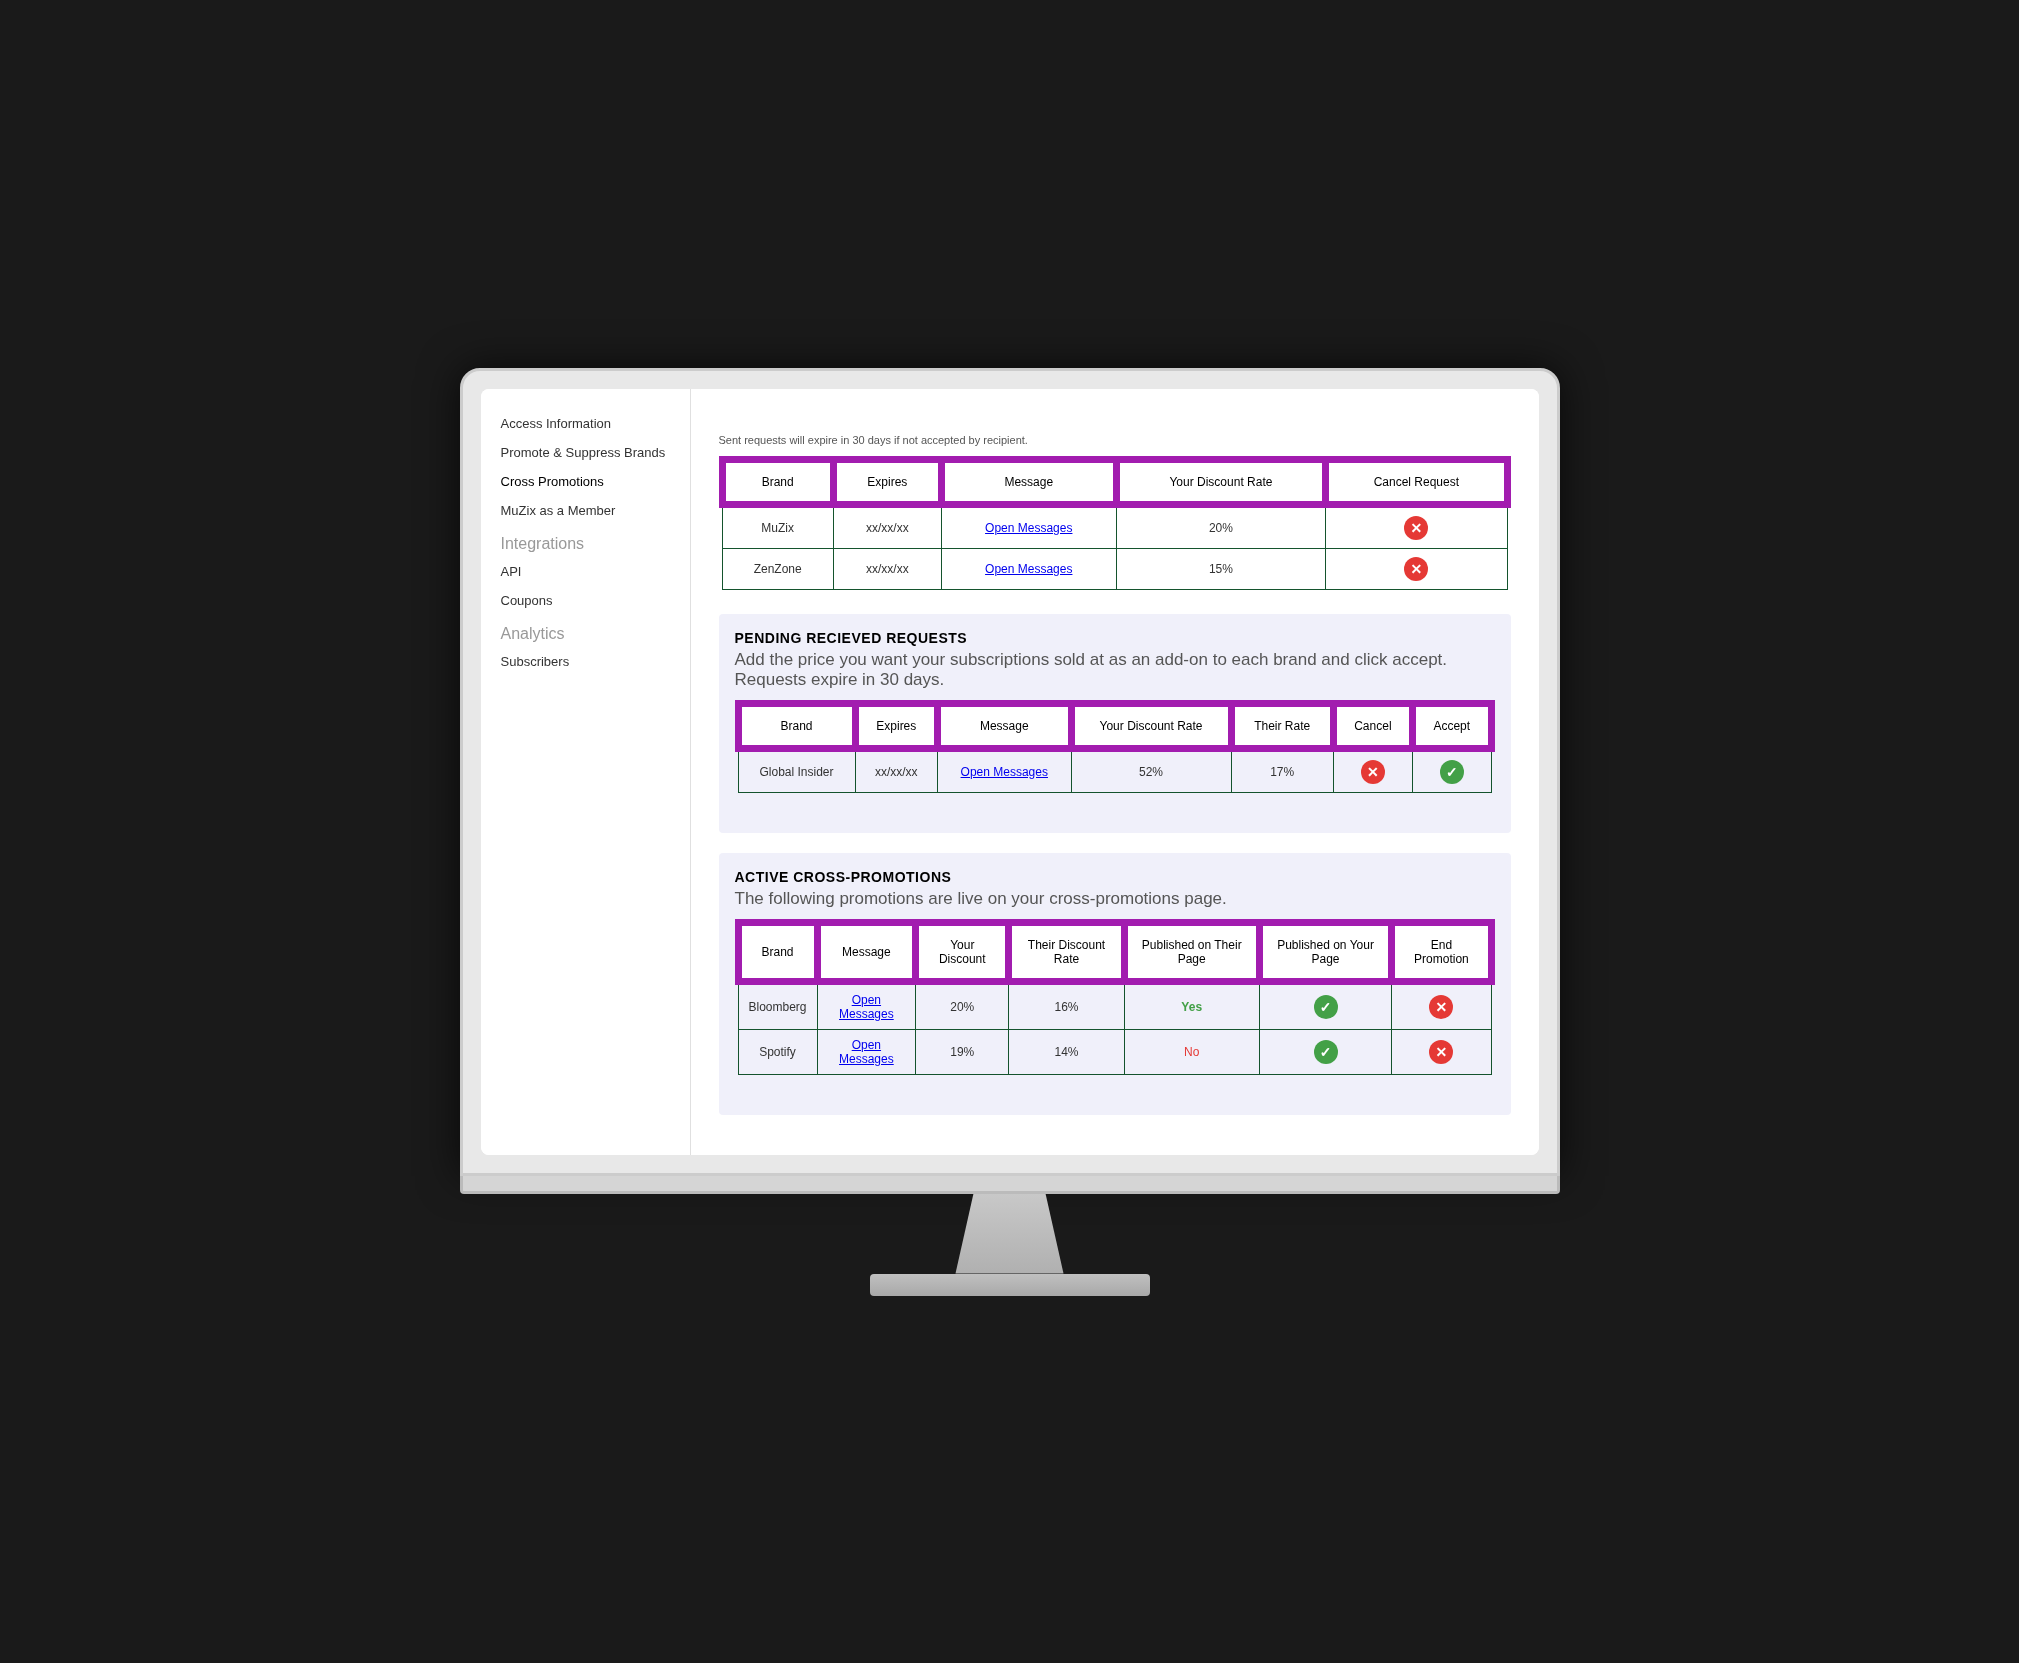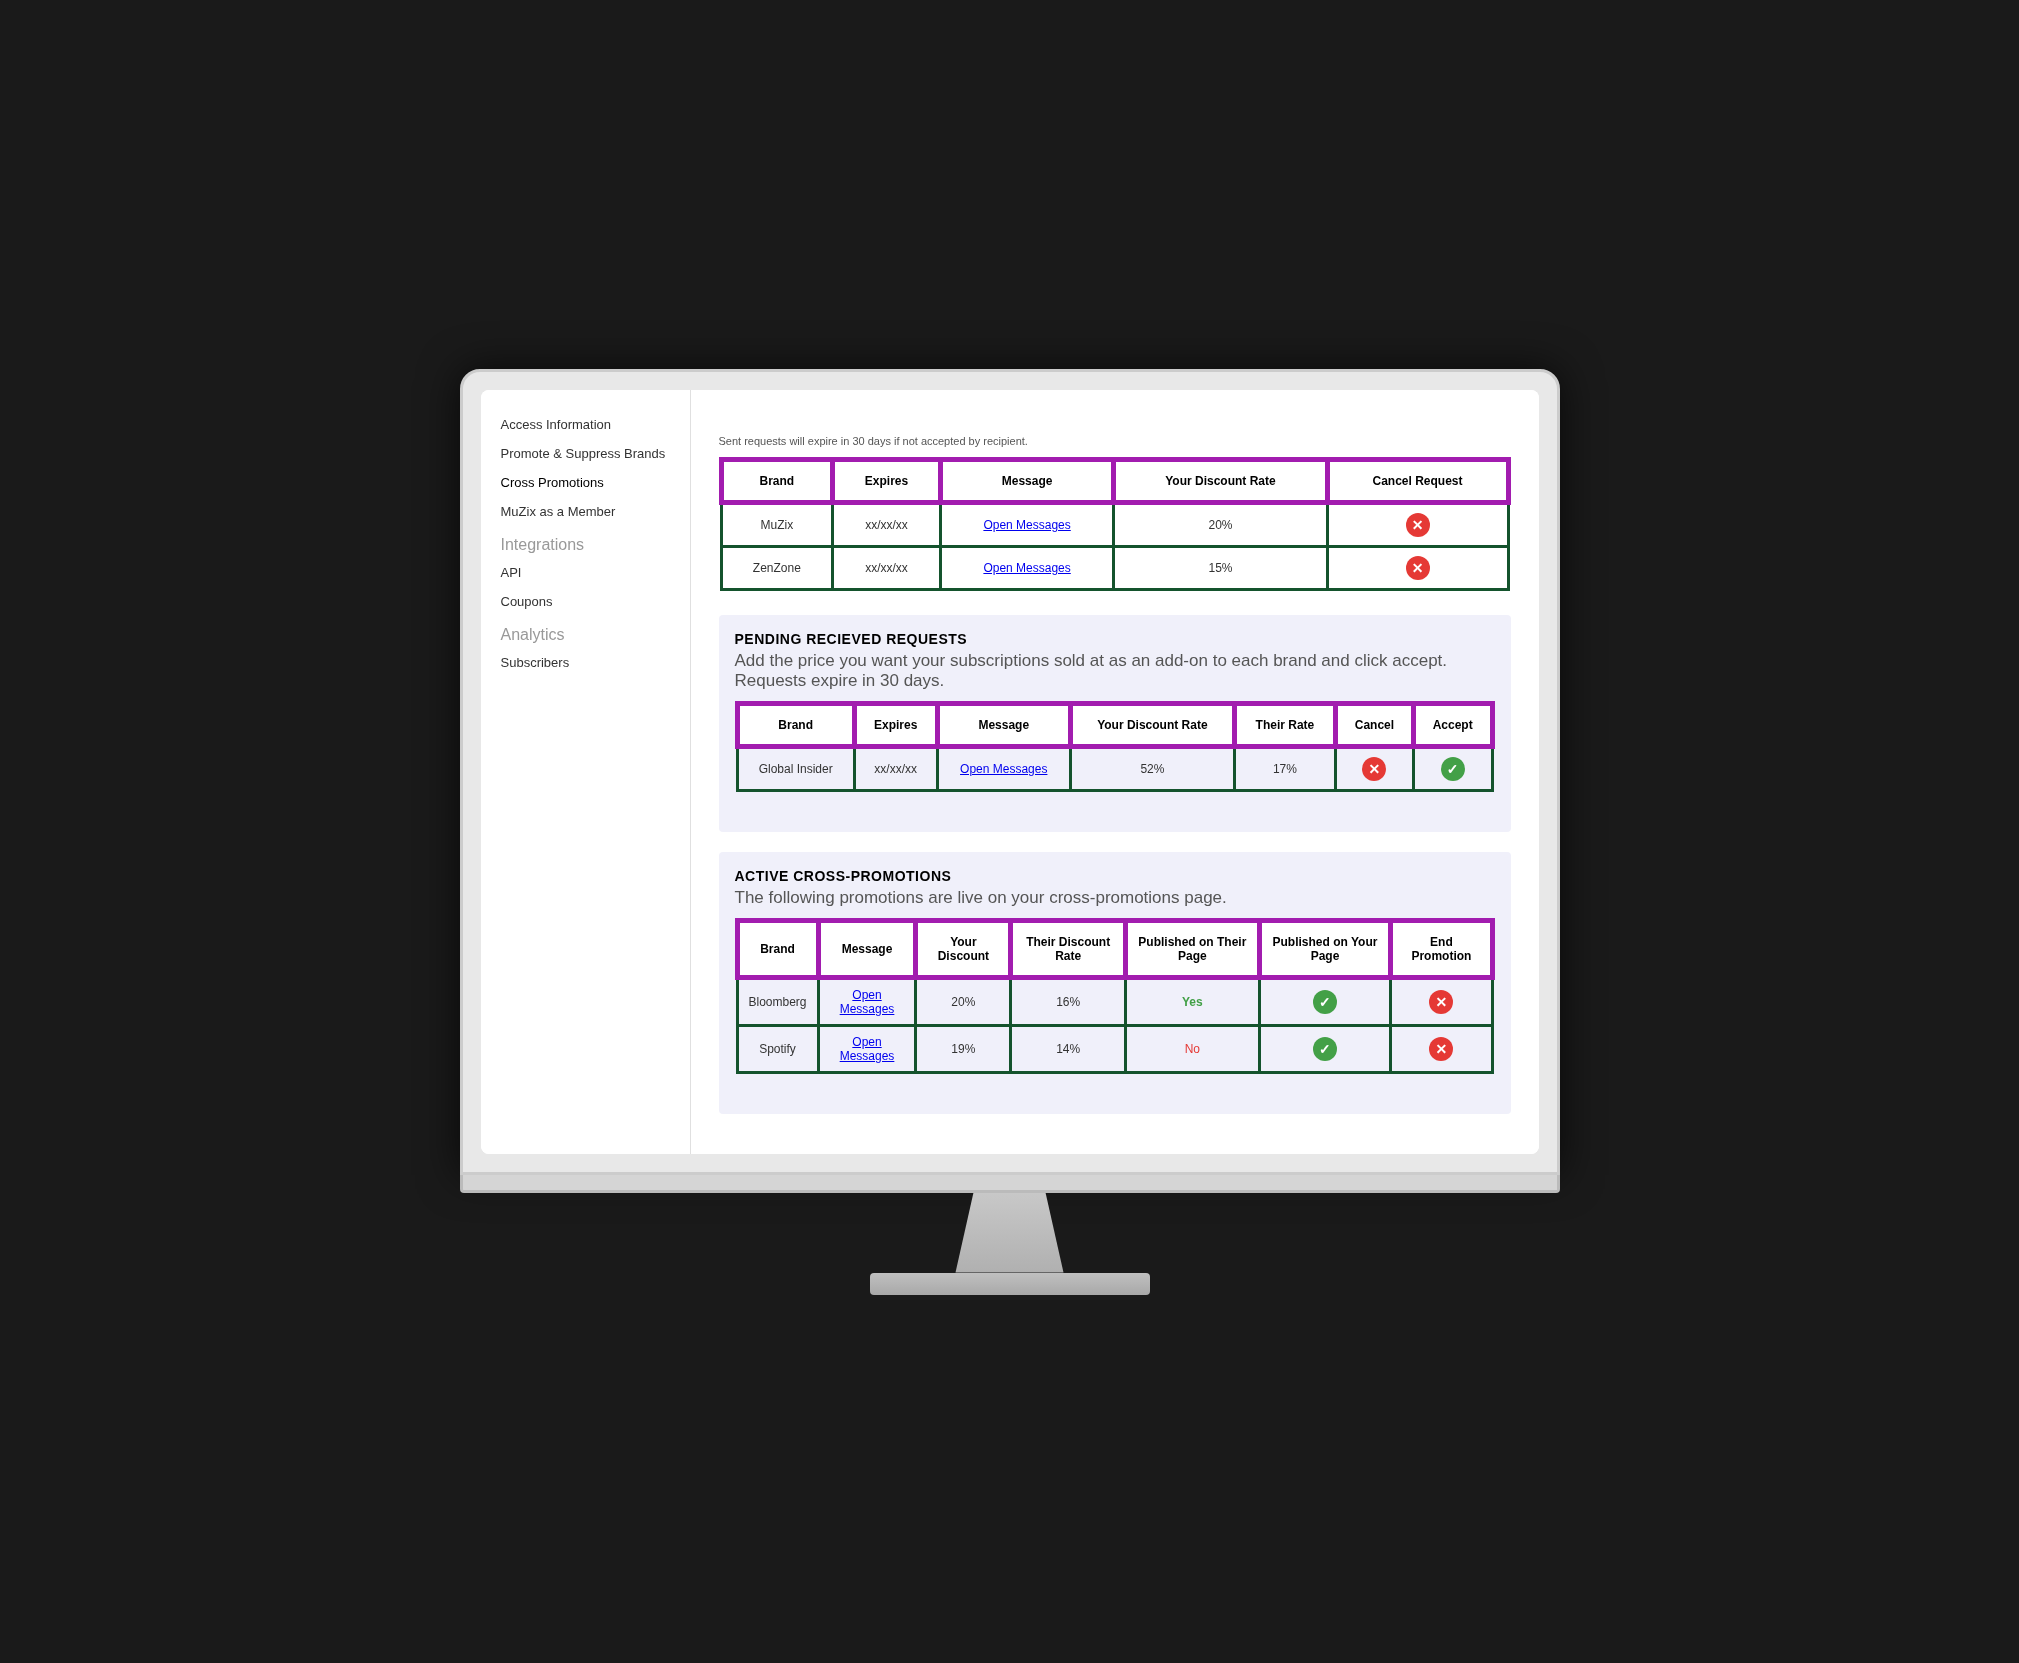--- a/index.html
+++ b/index.html
@@ -84,29 +84,29 @@
     
     table {
       width: 100%;
       border-collapse: collapse;
       margin-bottom: 24px;
       font-size: 12px;
     }
 
     table th {
       background: #fff;
-      border: 5px solid #a21caf;
+      border: 7px solid #a21caf;
       padding: 12px 10px;
       text-align: center;
-      font-weight: bold;
+      font-weight: normal;
       font-size: 12px;
     }
 
     table td {
-      border: 3px solid #14532d;
+      border: 1px solid #14532d;
       padding: 8px 10px;
       text-align: center;
       font-size: 12px;
       color: #333;
     }
 
     .section-title {
       font-size: 14px;
       font-weight: 900;
       letter-spacing: 0.5px;

